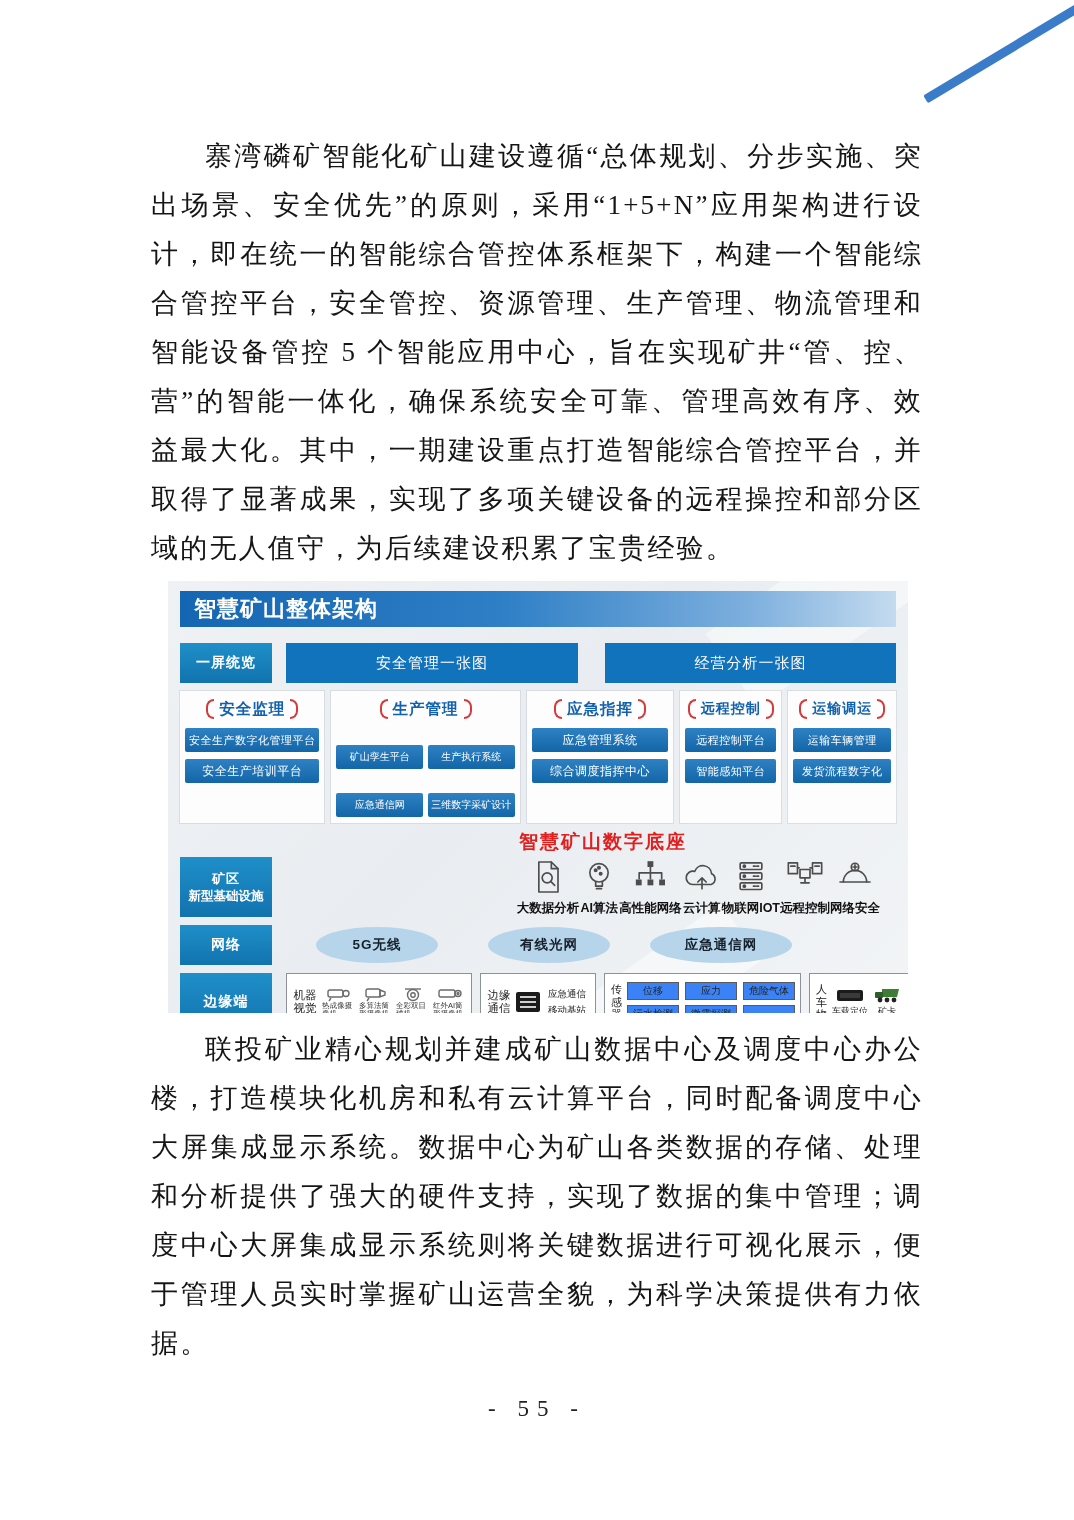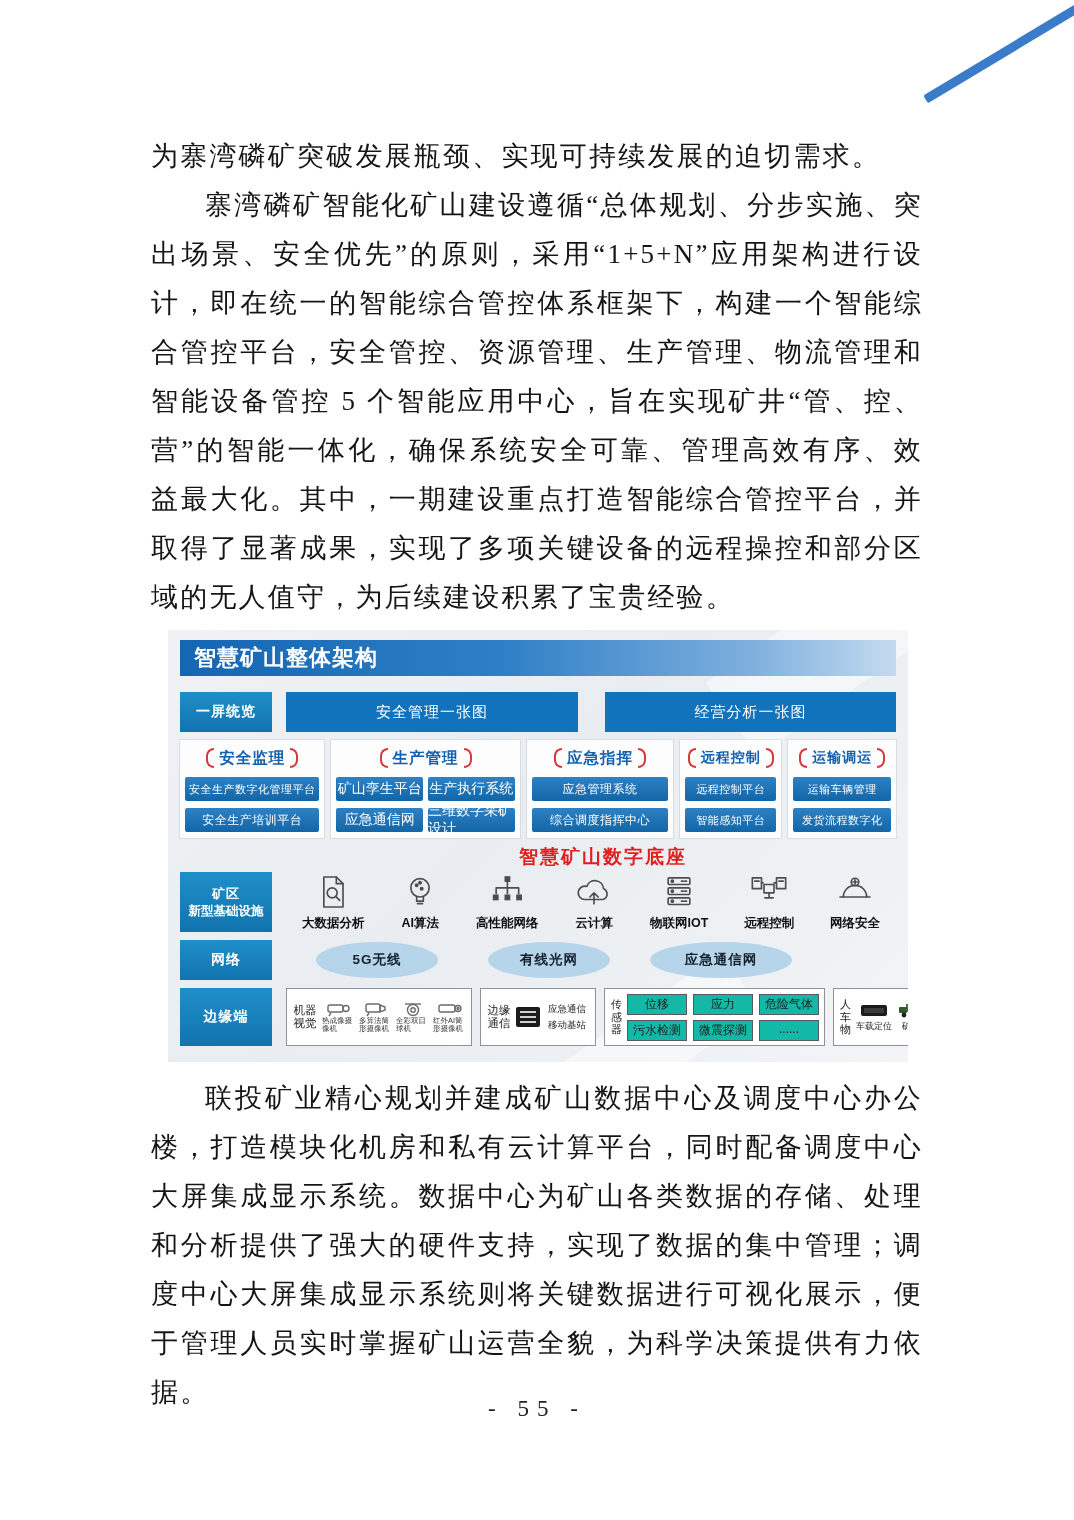--- a/index.html
+++ b/index.html
@@ -78,30 +78,30 @@
   .brk { width:8px; height:20px; border:2px solid #d33c3c; }
   .brk.l { border-right:none; border-radius:8px 0 0 8px; }
   .brk.r { border-left:none;  border-radius:0 8px 8px 0; }
   .cbtn {
     margin-top:7px; height:24px; border-radius:2px;
     background: linear-gradient(180deg,#2e82c4,#1266a8);
     color:#fff; font-size:12px;
     display:flex; align-items:center; justify-content:center; letter-spacing:.5px;
   }
   .grid2 { display:grid; grid-template-columns:1fr 1fr; gap:7px 5px; margin-top:7px; }
-  .grid2 .cbtn { margin-top:0; font-size:14px; letter-spacing:0; }
+  .grid2 .cbtn { margin-top:17px; font-size:10px; letter-spacing:0; }
 
   
   .banner { margin:6px 0 0 118px; width:610px; text-align:center;
     color:#e01f1f; font-size:19px; font-weight:bold; letter-spacing:2px; }
 
   
   .row-found { margin-top:2px; }
   .row-found .flabel { font-size:13px; }
-  .fitems { flex:1; display:flex; justify-content:space-between; padding:0 16px; }
+  .fitems { flex:1; display:flex; justify-content:flex-end; padding:0 16px; }
   .fitem { display:flex; flex-direction:column; align-items:center; }
   .fitem svg { width:40px; height:40px; }
   .fitem .flbl { margin-top:3px; font-size:12.5px; font-weight:bold; color:#101010; }
 
   
   .row-net { height:40px; margin-top:8px; }
   .ellipses { flex:1; display:flex; align-items:center; }
   .ell { background:#b7d5ea; border-radius:50%; height:36px;
     display:flex; align-items:center; justify-content:center;
     color:#15202b; font-size:13.5px; font-weight:bold; letter-spacing:1px; }
@@ -117,21 +117,21 @@
   .vlab2 { width:26px; font-size:11.5px; line-height:13px; word-break:break-all; color:#222; text-align:center; }
   .vlab1 { width:13px; font-size:11px; line-height:12.5px; word-break:break-all; color:#222; text-align:center; }
   .cam { width:33px; display:flex; flex-direction:column; align-items:center; }
   .cam svg { width:26px; height:16px; }
   .cam .clbl { font-size:7.5px; line-height:8.5px; color:#333; text-align:left; word-break:break-all; }
   .station { width:46px; font-size:9.5px; line-height:16px; color:#222; word-break:break-all; text-align:center; }
   .edev { width:24px; height:20px; background:#1b1b1b; border-radius:2px; position:relative; flex:none; }
   .edev::before { content:""; position:absolute; left:4px; right:4px; top:4px; height:2px; background:#cfcfcf;
     box-shadow:0 5px 0 #cfcfcf, 0 10px 0 #cfcfcf; }
   .sgrid { display:grid; grid-template-columns:auto auto auto; gap:5px 6px; }
-  .sbox { border:1px solid #5a5a5a; background:#14b8a6; font-size:12px; color:#222;
+  .sbox { border:1px solid #5a5a5a; background:#3b82f6; font-size:10px; color:#222;
     padding:1px 5px; text-align:center; white-space:nowrap; }
   .pvitem { display:flex; flex-direction:column; align-items:center; }
   .pvitem .plbl { font-size:9px; color:#222; margin-top:1px; white-space:nowrap; }
 
   
   .page-number {
     position:absolute; left:0; right:0; top:1396px; text-align:center;
     font-family:"Liberation Serif","DejaVu Serif",serif;
     font-size:23px; color:#222; letter-spacing:8px;
   }
@@ -141,21 +141,20 @@
 </head>
 <body>
 
 <div class="page">
 
   <div class="corner-line-a"></div>
   <div class="corner-line-b"></div>
 
   <div class="content">
 
-    <p class="body-text">为寨湾磷矿突破发展瓶颈、实现可持续发展的迫切需求。</p>
     <p class="body-text indent">寨湾磷矿智能化矿山建设遵循“总体规划、分步实施、突出场景、安全优先”的原则，采用“1+5+N”应用架构进行设计，即在统一的智能综合管控体系框架下，构建一个智能综合管控平台，安全管控、资源管理、生产管理、物流管理和智能设备管控 5 个智能应用中心，旨在实现矿井“管、控、营”的智能一体化，确保系统安全可靠、管理高效有序、效益最大化。其中，一期建设重点打造智能综合管控平台，并取得了显著成果，实现了多项关键设备的远程操控和部分区域的无人值守，为后续建设积累了宝贵经验。</p>
 
     <div class="fig">
       <div class="fig-deco1"></div>
       <div class="fig-deco2"></div>
       <div class="fig-inner">
 
         <div class="fig-title-bar">
           <span>智慧矿山整体架构</span>
         </div>

